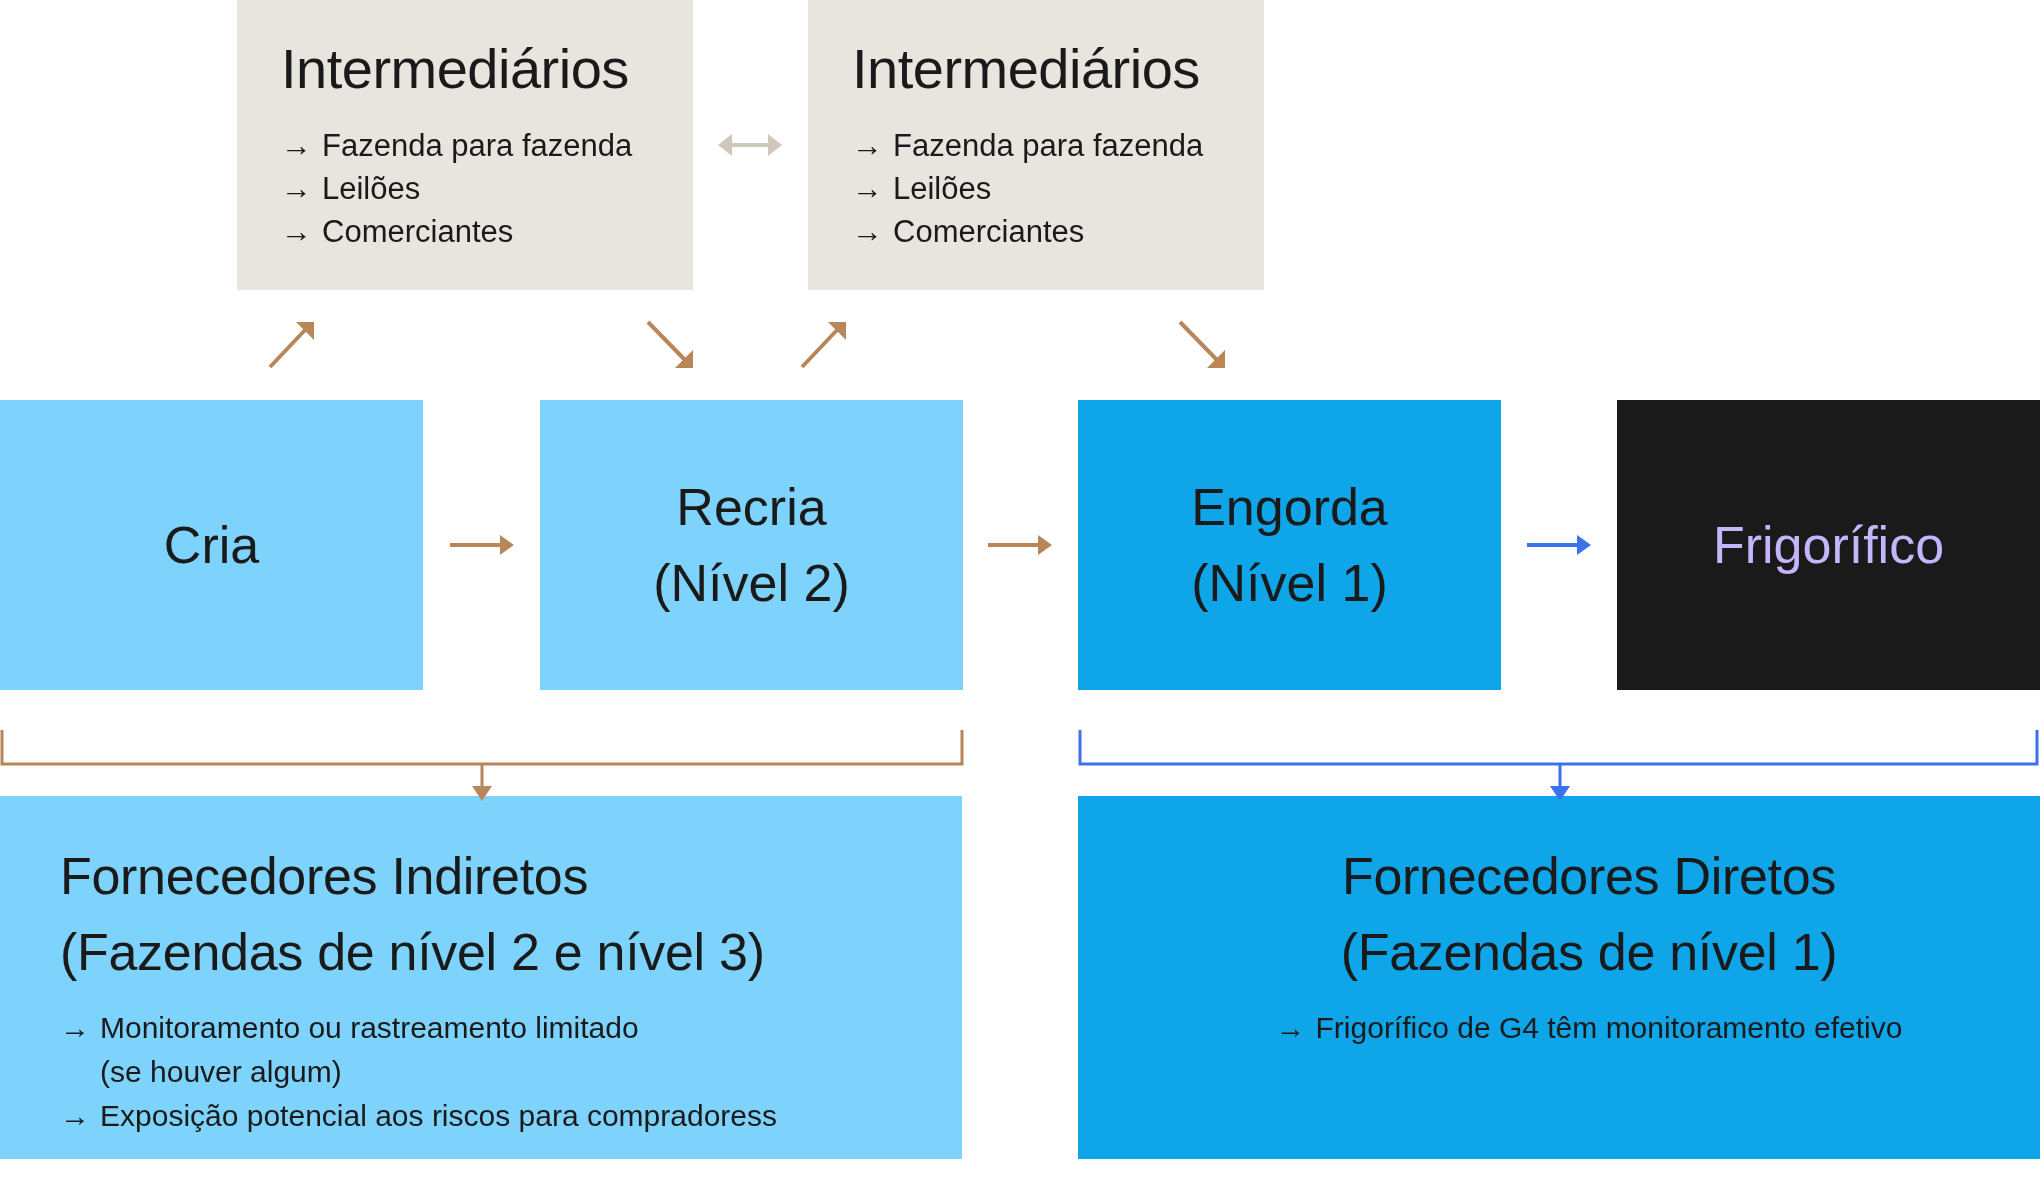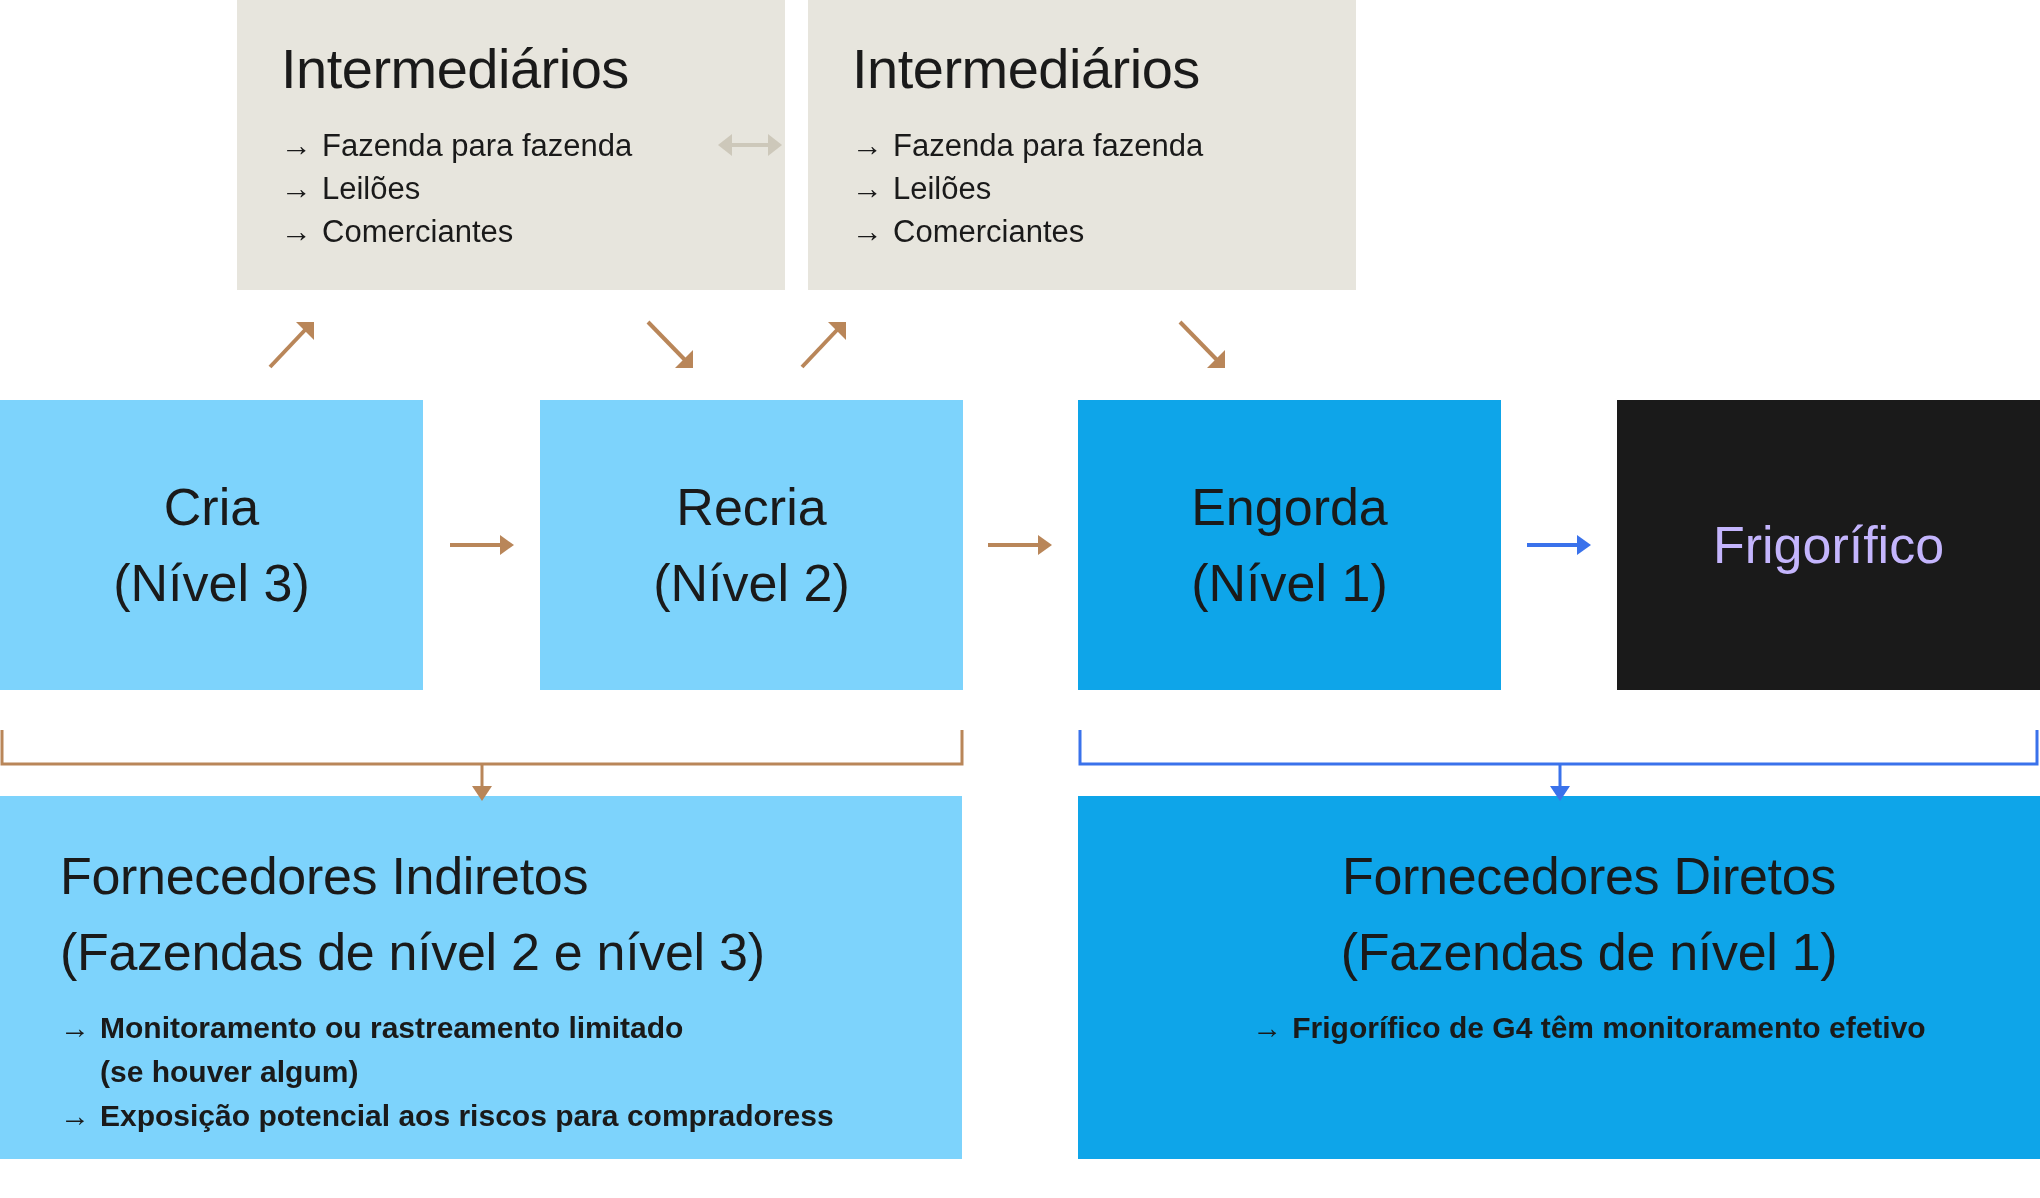--- a/index.html
+++ b/index.html
@@ -1,30 +1,30 @@
 <!DOCTYPE html>
 <html><head>
 <meta charset="utf-8">
 <style>
   html, body { margin:0; padding:0; background:#ffffff; }
   body { width:2040px; height:1198px; position:relative; overflow:hidden;
          font-family:"Liberation Sans", sans-serif; color:#1a1a1a; }
   .box { position:absolute; box-sizing:border-box; }
-  .inter { background:#e7e5dd; top:0; height:290px; width:548px; padding:36px 0 0 44px; }
+  .inter { background:#e7e5dd; top:0; height:290px; width:456px; padding:36px 0 0 44px; }
   .inter .title { font-size:56px; line-height:66px; letter-spacing:-0.5px; margin-bottom:22px; }
   .inter .item { font-size:31px; line-height:43px; }
   .arrowglyph { margin-right:10px; }
   .stage { top:400px; height:290px; width:423px; display:flex; align-items:center; justify-content:center;
            text-align:center; font-size:52px; line-height:76px; }
   .brown { background:#7dd3fc; }
   .blue { background:#0ea5e9; }
   .black { background:#1a1a1a; color:#c4b5fd; }
   .bottom { top:796px; height:363px; width:962px; padding:42px 0 12px 60px; }
   .bottom .title { font-size:52px; line-height:76px; letter-spacing:-0.3px; margin-bottom:16px; }
-  .bottom .item { font-size:30px; line-height:44px;font-weight:bold; }
+  .bottom .item { font-size:30px; line-height:44px; }
   .bottom .cont { padding-left:40px; }
   svg.overlay { position:absolute; left:0; top:0; width:2040px; height:1198px; pointer-events:none; }
 </style>
 </head>
 <body>
 
 <div class="box inter" style="left:237px;">
   <div class="title">Intermediários</div>
   <div class="item"><span class="arrowglyph">→</span><span>Fazenda para fazenda</span></div>
   <div class="item"><span class="arrowglyph">→</span><span>Leilões</span></div>
@@ -34,21 +34,20 @@
 <div class="box inter" style="left:808px;">
   <div class="title">Intermediários</div>
   <div class="item"><span class="arrowglyph">→</span><span>Fazenda para fazenda</span></div>
   <div class="item"><span class="arrowglyph">→</span><span>Leilões</span></div>
   <div class="item"><span class="arrowglyph">→</span><span>Comerciantes</span></div>
 </div>
 
 <div class="box stage brown" style="left:0px;">
   <div>
       <div>Cria</div>
-      <div>(Nível 3)</div>
     </div>
 </div>
 <div class="box stage brown" style="left:540px;">
   <div>
       <div>Recria</div>
       <div>(Nível 2)</div>
     </div>
 </div>
 <div class="box stage blue" style="left:1078px;">
   <div>

